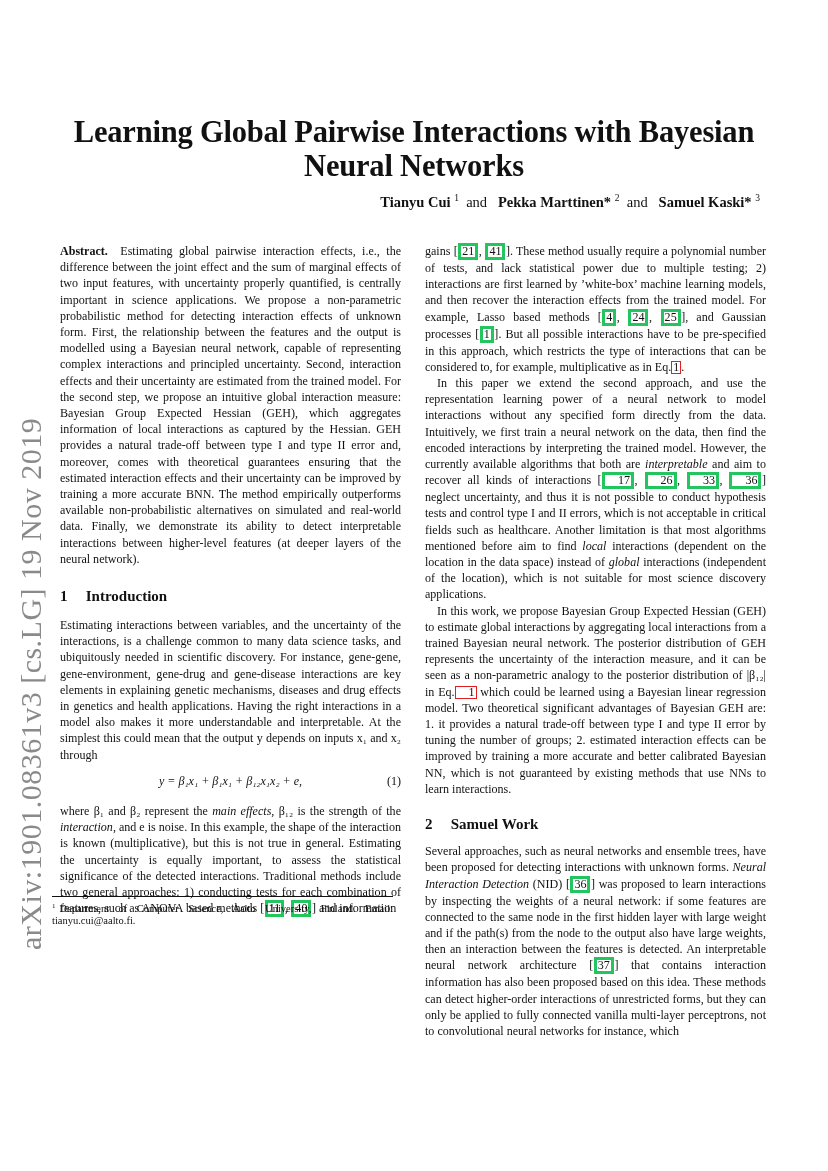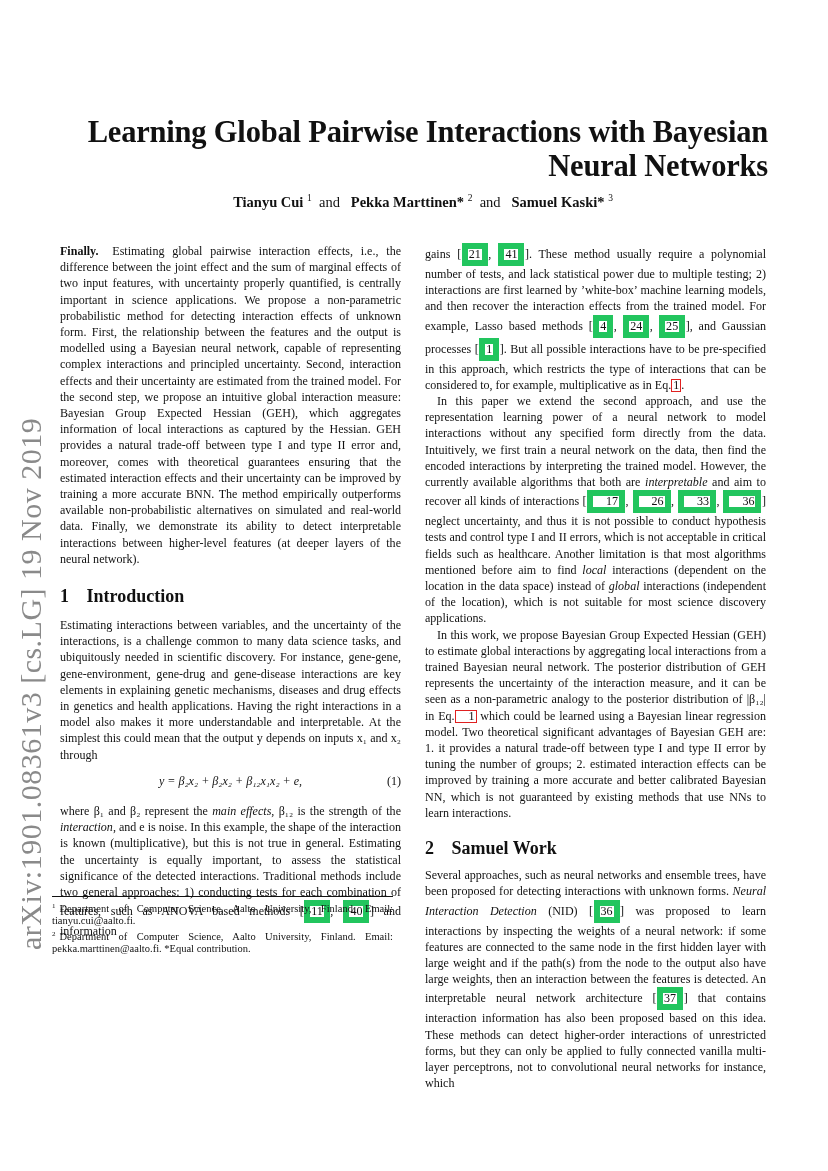--- a/index.html
+++ b/index.html
@@ -8,41 +8,41 @@
     font-family: "Liberation Serif", "DejaVu Serif", serif; color: #111;
   }
   .arxiv-stamp {
     position: absolute; left: 14px; top: 950px;
     transform-origin: 0 0; transform: rotate(-90deg);
     font-size: 30px; color: #8a8a8a; white-space: nowrap; letter-spacing: 0.5px;
     font-family: "Liberation Serif", serif;
   }
   .title {
     position: absolute; left: 60px; top: 115px; width: 708px;
-    text-align: right; font-weight: bold; font-size: 30.5px; line-height: 34px;
+    text-align: center; font-weight: bold; font-size: 30.5px; line-height: 34px;
     letter-spacing: -0.2px;
   }
   .authors {
-    position: absolute; left: 69px; top: 193px; width: 708px;
-    text-align: center; font-size: 14.5px;
+    position: absolute; left: 52px; top: 193px; width: 708px;
+    text-align: right; font-size: 14.5px;
   }
   .authors b { font-weight: bold; }
   .authors sup { font-size: 9.5px; vertical-align: 6px; }
   .col { position: absolute; width: 341px; font-size: 12.05px; line-height: 16.2px; text-align: justify; hyphens: manual; }
   .col.left { left: 60px; top: 243px; }
   .col.right { left: 425px; top: 243px; }
   p { margin: 0; }
   .indent { text-indent: 12px; }
   .abs-label { font-weight: bold; margin-right: 6px; }
   h2 {
-    font-size: 18px; font-weight: bold; margin: 0; line-height: 18px;
+    font-size: 15px; font-weight: bold; margin: 0; line-height: 18px;
   }
   h2 .num { display: inline-block; width: 22px; }
   .cite {
-    display: inline-block; border: 6px solid #22c55e; line-height: 11px; padding: 0 1px;
+    display: inline-block; border: 3px solid #22c55e; line-height: 11px; padding: 0 1px;
     margin: 0 0.5px;
   }
   .eqref { display: inline-block; border: 1px solid #e02020; line-height: 11px; padding: 0 1px; }
   i, .it { }
   .equation {
     position: relative; height: 18px; text-align: center; font-style: italic; margin: 10px 0 12px 0;
   }
   .equation .eq-num { position: absolute; right: 0; top: 0; font-style: normal; }
   .footnotes {
     position: absolute; left: 52px; top: 896px; width: 341px;
@@ -65,43 +65,42 @@
   &nbsp;<span>and</span>&nbsp;&nbsp;
   <b>Pekka Marttinen*</b>
   <sup>2</sup>
   &nbsp;<span>and</span>&nbsp;&nbsp;
   <b>Samuel Kaski*</b>
   <sup>3</sup>
 </div>
 
 <div class="col left">
   <p>
-    <span class="abs-label">Finally.</span>
+    <span class="abs-label">Abstract.</span>
     <span>Estimating global pairwise interaction effects, i.e., the difference between the joint effect and the sum of marginal effects of two input features, with uncertainty properly quantified, is centrally important in science applications. We propose a non-parametric probabilistic method for detecting interaction effects of unknown form. First, the relationship between the features and the output is modelled using a Bayesian neural network, capable of representing complex interactions and principled uncertainty. Second, interaction effects and their uncertainty are estimated from the trained model. For the second step, we propose an intuitive global interaction measure: Bayesian Group Expected Hessian (GEH), which aggregates information of local interactions as captured by the Hessian. GEH provides a natural trade-off between type I and type II error and, moreover, comes with theoretical guarantees ensuring that the estimated interaction effects and their uncertainty can be improved by training a more accurate BNN. The method empirically outperforms available non-probabilistic alternatives on simulated and real-world data. Finally, we demonstrate its ability to detect interpretable interactions between higher-level features (at deeper layers of the neural network).</span>
   </p>
 
   <h2 style="margin-top:20px; margin-bottom:12px;">
     <span class="num">1</span>
     <span>Introduction</span>
   </h2>
 
   <p>Estimating interactions between variables, and the uncertainty of the interactions, is a challenge common to many data science tasks, and ubiquitously needed in scientific discovery. For instance, gene-gene, gene-environment, gene-drug and gene-disease interactions are key elements in explaining genetic mechanisms, diseases and drug effects in genetics and health applications. Having the right interactions in a model also makes it more understandable and interpretable. At the simplest this could mean that the output y depends on inputs x₁ and x₂ through</p>
 
   <div class="equation">
-    <span>y = β₂x₂ + β₂x₂ + β₁₂x₁x₂ + e,</span>
+    <span>y = β₁x₁ + β₁x₁ + β₁₂x₁x₂ + e,</span>
     <span class="eq-num">(1)</span>
   </div>
 
   <p><span>where β₁ and β₂ represent the </span><i>main effects</i><span>, β₁₂ is the strength of the </span><i>interaction</i><span>, and e is noise. In this example, the shape of the interaction is known (multiplicative), but this is not true in general. Estimating the uncertainty is equally important, to assess the statistical significance of the detected interactions. Traditional methods include two general approaches: 1) conducting tests for each combination of features, such as ANOVA based methods </span>[<span class="cite">11</span>, <span class="cite">40</span>]<span> and information</span></p>
 </div>
 
 <div class="footnotes">
   <div class="rule"></div>
   <div class="fn"><sup>1</sup><span>Department of Computer Science, Aalto University, Finland. Email: tianyu.cui@aalto.fi.</span></div>
-  <div class="fn"><sup>2</sup><span>Department of Computer Science, Aalto University, Finland. Email: pekka.marttinen@aalto.fi. *Equal contribution.</span></div>
 </div>
 
 <div class="col right">
   <p><span>gains </span>[<span class="cite">21</span>, <span class="cite">41</span>]<span>. These method usually require a polynomial number of tests, and lack statistical power due to multiple testing; 2) interactions are first learned by ’white-box’ machine learning models, and then recover the interaction effects from the trained model. For example, Lasso based methods </span>[<span class="cite">4</span>, <span class="cite">24</span>, <span class="cite">25</span>]<span>, and Gaussian processes </span>[<span class="cite">1</span>]<span>. But all possible interactions have to be pre-specified in this approach, which restricts the type of interactions that can be considered to, for example, multiplicative as in Eq.</span><span class="eqref">1</span><span>.</span></p>
 
   <p class="indent"><span>In this paper we extend the second approach, and use the representation learning power of a neural network to model interactions without any specified form directly from the data. Intuitively, we first train a neural network on the data, then find the encoded interactions by interpreting the trained model. However, the currently available algorithms that both are </span><i>interpretable</i><span> and aim to recover all kinds of interactions </span>[<span class="cite">17</span>, <span class="cite">26</span>, <span class="cite">33</span>, <span class="cite">36</span>]<span> neglect uncertainty, and thus it is not possible to conduct hypothesis tests and control type I and II errors, which is not acceptable in critical fields such as healthcare. Another limitation is that most algorithms mentioned before aim to find </span><i>local</i><span> interactions (dependent on the location in the data space) instead of </span><i>global</i><span> interactions (independent of the location), which is not suitable for most science discovery applications.</span></p>
 
   <p class="indent"><span>In this work, we propose Bayesian Group Expected Hessian (GEH) to estimate global interactions by aggregating local interactions from a trained Bayesian neural network. The posterior distribution of GEH represents the uncertainty of the interaction measure, and it can be seen as a non-parametric analogy to the posterior distribution of |β₁₂| in Eq.</span><span class="eqref">1</span><span> which could be learned using a Bayesian linear regression model. Two theoretical significant advantages of Bayesian GEH are: 1. it provides a natural trade-off between type I and type II error by tuning the number of groups; 2. estimated interaction effects can be improved by training a more accurate and better calibrated Bayesian NN, which is not guaranteed by existing methods that use NNs to learn interactions.</span></p>
 
   <h2 style="margin-top:18px; margin-bottom:10px;">

